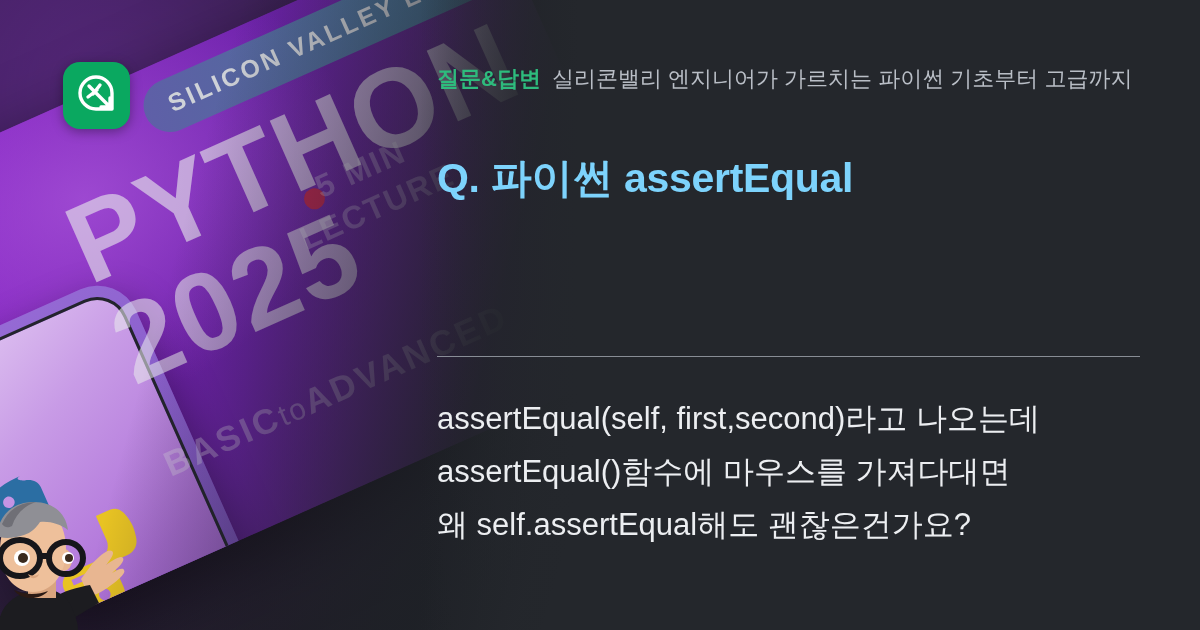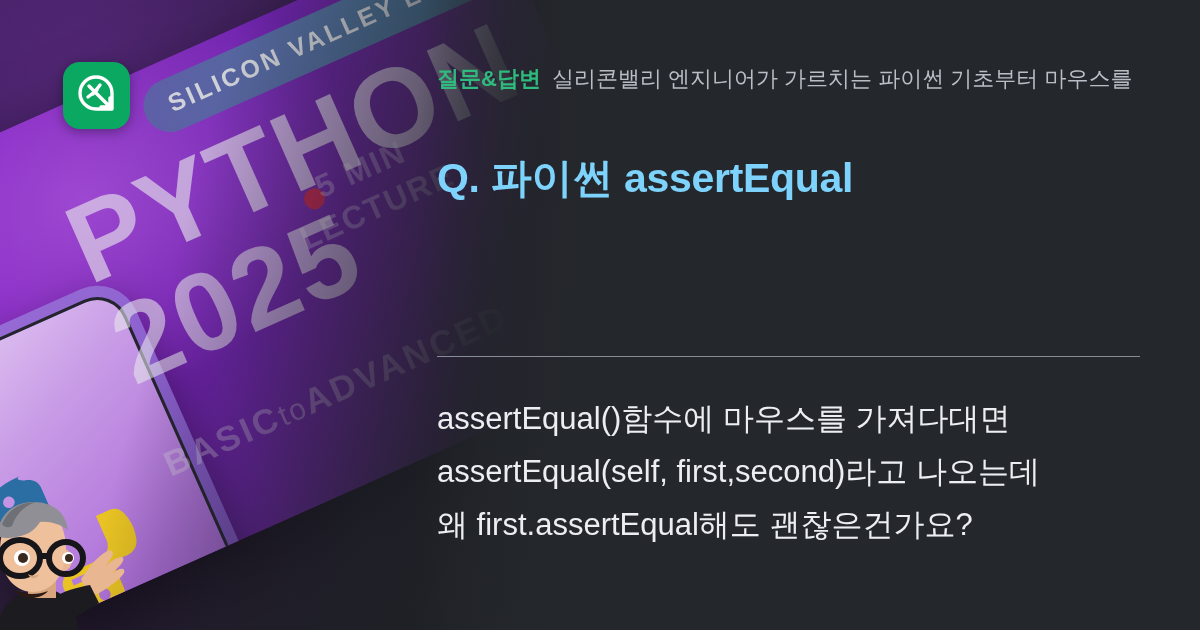--- a/index.html
+++ b/index.html
@@ -242,26 +242,26 @@
   <div class="logo">
     <span>
       <svg width="42" height="42" viewBox="0 0 42 42" aria-hidden="true">
         <path d="M36 36H20C11.16 36 4 28.84 4 20S11.16 4 20 4s16 7.16 16 16z" fill="none" stroke="#ffffff" stroke-width="3.4" stroke-linejoin="round"></path>
         <path d="M13 13l21 21M24 12l-7 9M12 24l9-7M34 34v-9M34 34h-9" fill="none" stroke="#ffffff" stroke-width="3.4" stroke-linecap="round" stroke-linejoin="round"></path>
       </svg>
     </span>
   </div>
 
   <div class="eyebrow">
-    <span class="tag">질문&amp;답변</span><span>실리콘밸리 엔지니어가 가르치는 파이썬 기초부터 마우스를</span>
+    <span class="tag">질문&amp;답변</span><span>실리콘밸리 엔지니어가 가르치는 파이썬 기초부터 고급까지</span>
   </div>
 
   <h1 class="headline">Q. 파이썬 assertEqual</h1>
 
   <div class="divider"></div>
 
   <div class="body">
+    <div class="line">assertEqual(self, first,second)라고 나오는데</div>
     <div class="line">assertEqual()함수에 마우스를 가져다대면</div>
-    <div class="line">assertEqual(self, first,second)라고 나오는데</div>
-    <div class="line">왜 first.assertEqual해도 괜찮은건가요?</div>
+    <div class="line">왜 self.assertEqual해도 괜찮은건가요?</div>
   </div>
 
 </div>
 
 </body></html>

